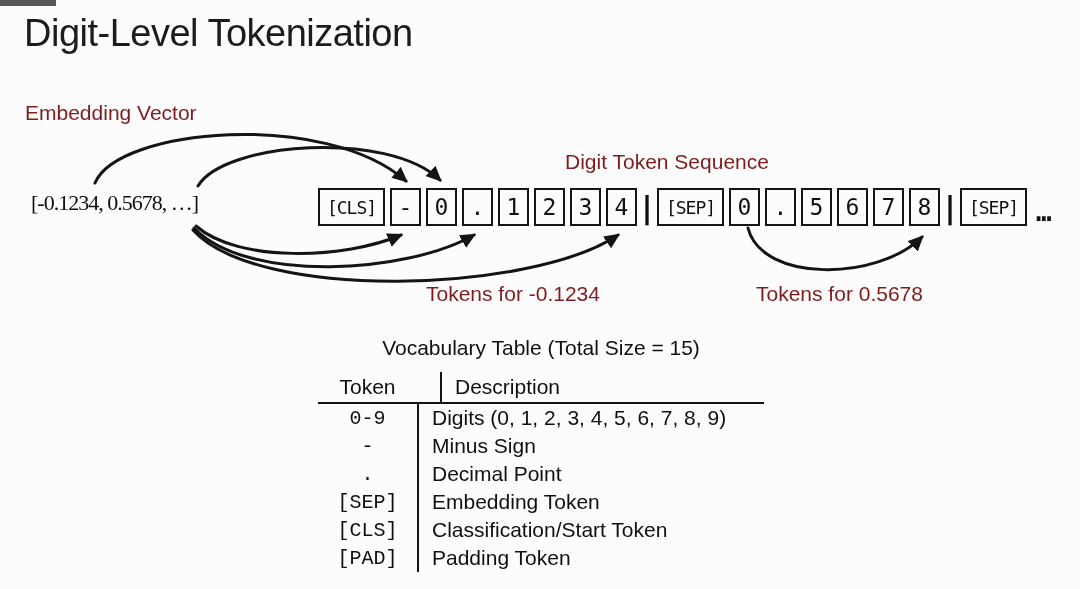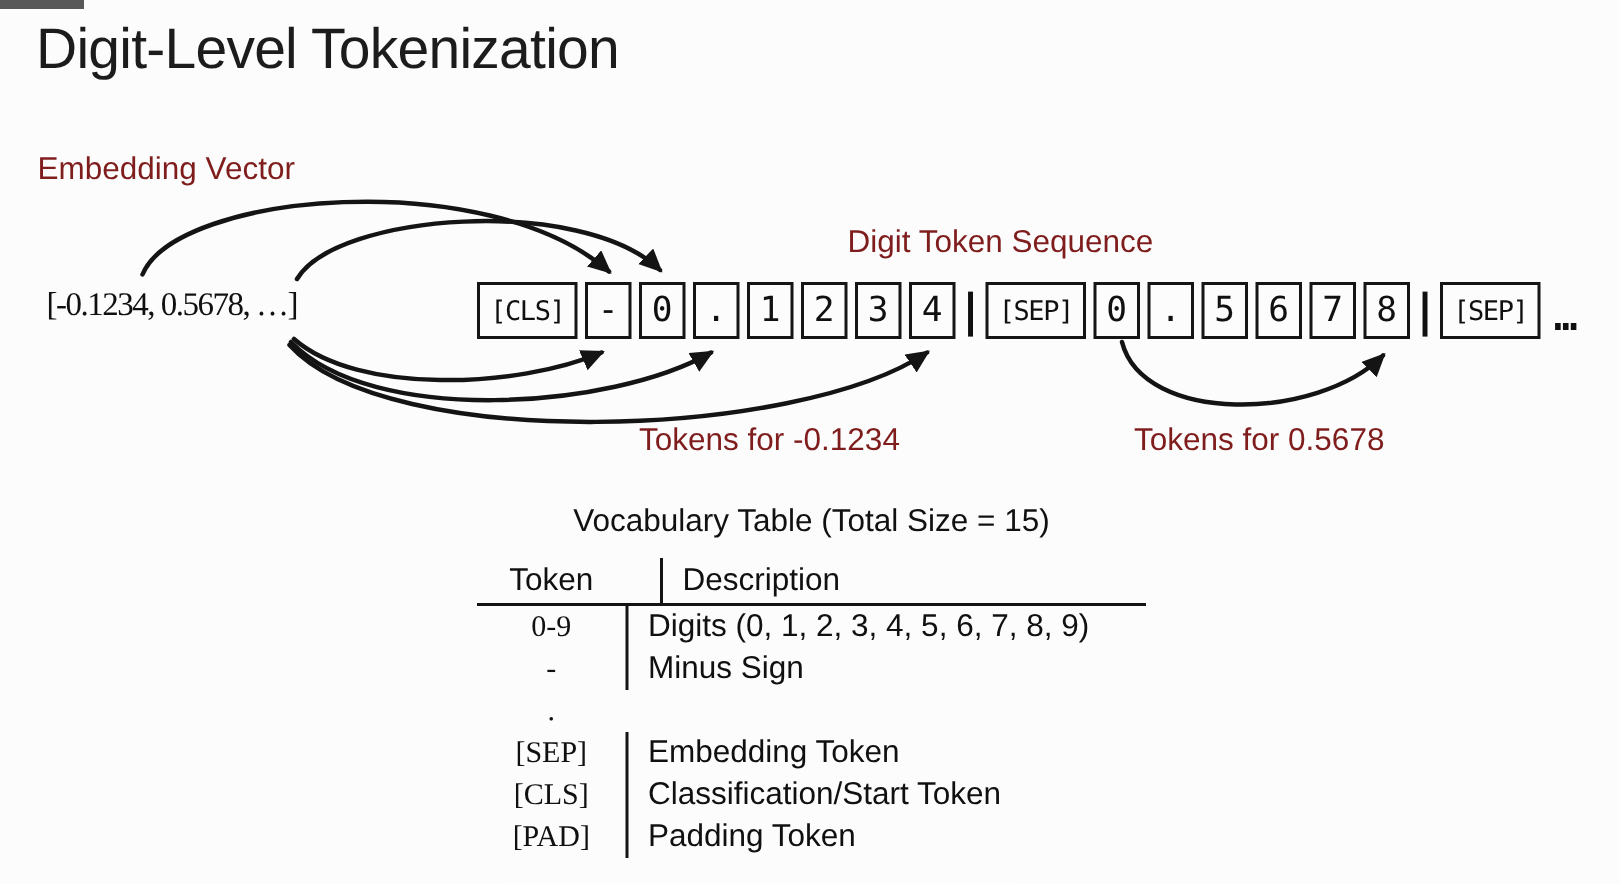--- a/index.html
+++ b/index.html
@@ -47,21 +47,21 @@
   }
 
   svg.arrows{position:absolute;left:0;top:0;pointer-events:none;}
   svg.arrows path.arc{fill:none;stroke:#141414;stroke-width:3;stroke-linecap:round;}
 
   .vocab{position:absolute;left:318px;top:336px;width:446px;}
   .vocab-title{font-size:21px;color:#111;text-align:center;margin-bottom:12px;}
   .vt-row{display:flex;align-items:center;height:28px;}
   .vt-row.head{height:30px;border-bottom:2.5px solid #141414;gap:23px;}
   .vt-token{width:99px;text-align:center;box-sizing:border-box;
-    font-family:Liberation Serif, serif;font-size:20px;color:#101010;}
+    font-family:Liberation Mono, monospace;font-size:20px;color:#101010;}
   .vt-row.head .vt-token{font-family:"Liberation Sans",sans-serif;font-size:21px;}
   .vt-desc{flex:1;align-self:stretch;display:flex;align-items:center;
     border-left:2.5px solid #141414;padding-left:13px;font-size:21px;color:#101010;}
 </style>
 </head>
 <body>
 
 <div class="stage">
 
   <div class="artifact"></div>
@@ -124,20 +124,21 @@
     <div class="vt-row">
       <div class="vt-token">0-9</div>
       <div class="vt-desc">Digits (0, 1, 2, 3, 4, 5, 6, 7, 8, 9)</div>
     </div>
     <div class="vt-row">
       <div class="vt-token">-</div>
       <div class="vt-desc">Minus Sign</div>
     </div>
     <div class="vt-row">
       <div class="vt-token">.</div>
+      <div class="vt-desc">Decimal Point</div>
     </div>
     <div class="vt-row">
       <div class="vt-token">[SEP]</div>
       <div class="vt-desc">Embedding Token</div>
     </div>
     <div class="vt-row">
       <div class="vt-token">[CLS]</div>
       <div class="vt-desc">Classification/Start Token</div>
     </div>
     <div class="vt-row">

